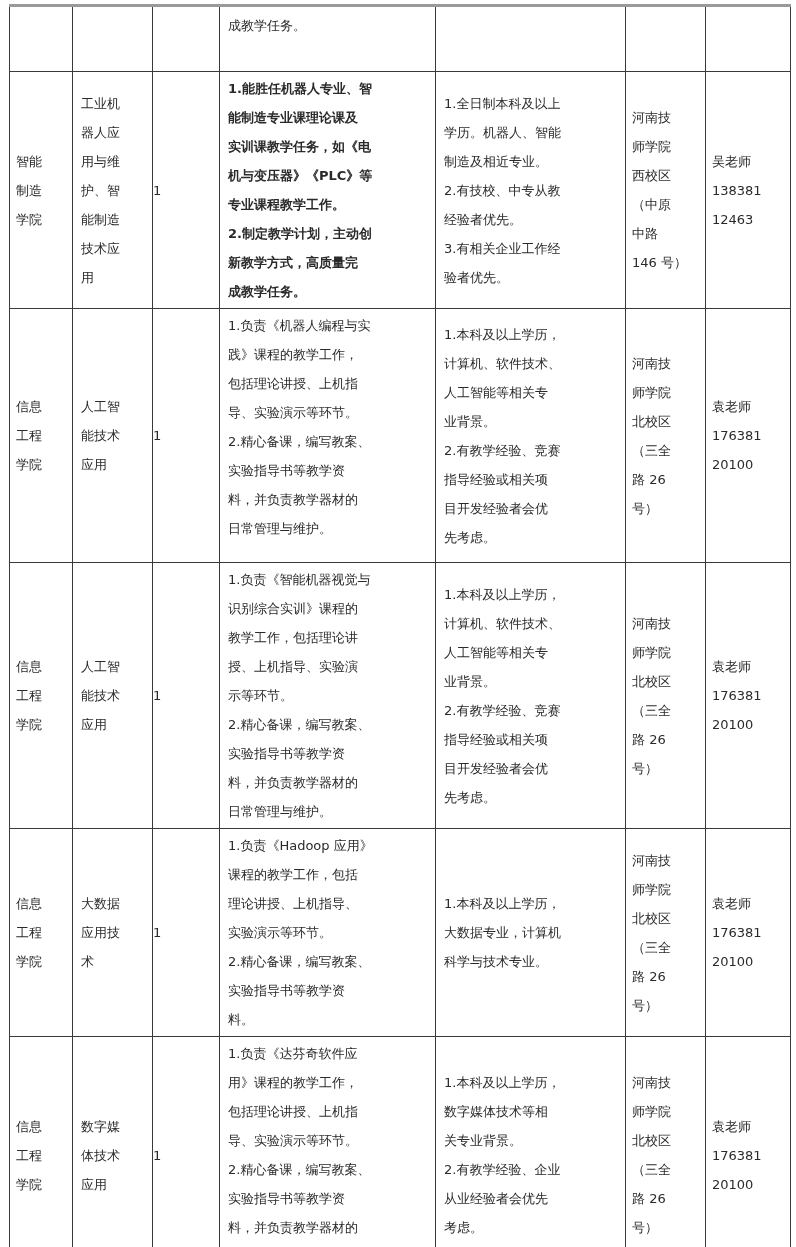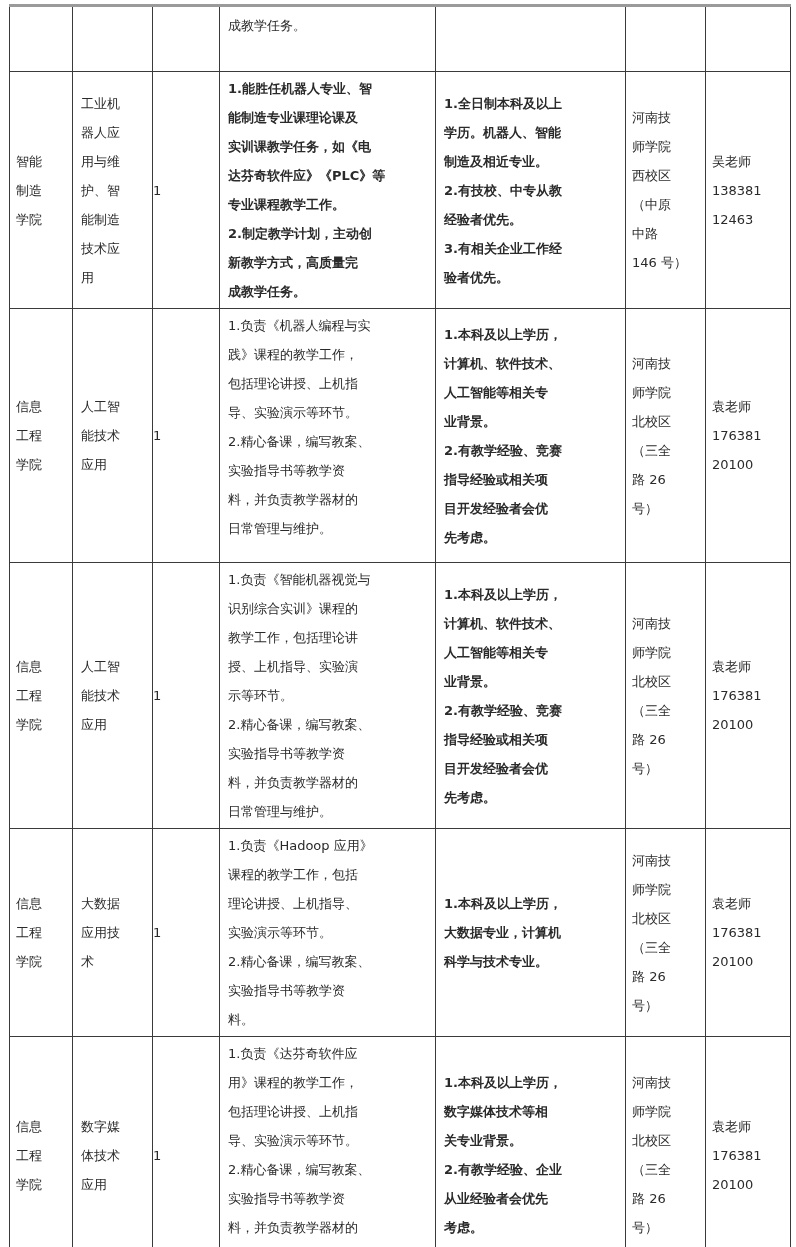--- a/index.html
+++ b/index.html
@@ -6,21 +6,21 @@
   body { width:796px; height:1247px; position:relative; overflow:hidden;
          font-family:"DejaVu Sans","Liberation Sans",sans-serif; color:#2a2a2a; }
   table.jobs { position:absolute; left:9px; top:4px; border-collapse:collapse; table-layout:fixed; width:781px; }
   table.jobs td { border:1.5px solid #3a3a3a; padding:0; vertical-align:middle; font-size:13px; line-height:29px; }
   table.jobs tr:first-child td { border-top:3px solid #9a9a9a; }
   table.jobs tr:last-child td { border-bottom:2.5px solid #8a8a8a; }
   .c-college, .c-major, .c-count, .c-loc, .c-contact { }
   .c-college { padding:0 6px !important; }
   .c-major { padding:0 8px !important; }
   .c-duty { padding:2px 6px 2px 8px !important; vertical-align:top !important; text-align:justify; }
-  .c-req { padding:2px 6px 2px 8px !important; text-align:justify;font-weight:bold; }
+  .c-req { padding:2px 6px 2px 8px !important; text-align:justify; }
   .c-loc { padding:0 6px !important; }
   .c-contact { padding:0 6px !important; }
   .line { display:block; }
   .first-row td { height:58px; vertical-align:top; }
   .first-row .c-duty { padding-top:4px !important; }
 </style>
 </head>
 <body>
 
 <table class="jobs">
@@ -58,21 +58,21 @@
           <span class="line">护、智</span>
           <span class="line">能制造</span>
           <span class="line">技术应</span>
           <span class="line">用</span>
         </td>
         <td class="c-count"><span>1</span></td>
         <td class="c-duty" style="vertical-align: middle; font-weight: bold;">
           <span class="line">1.能胜任机器人专业、智</span>
           <span class="line">能制造专业课理论课及</span>
           <span class="line">实训课教学任务，如《电</span>
-          <span class="line">达芬奇软件应》《PLC》等</span>
+          <span class="line">机与变压器》《PLC》等</span>
           <span class="line">专业课程教学工作。</span>
           <span class="line">2.制定教学计划，主动创</span>
           <span class="line">新教学方式，高质量完</span>
           <span class="line">成教学任务。</span>
         </td>
         <td class="c-req">
           <span class="line">1.全日制本科及以上</span>
           <span class="line">学历。机器人、智能</span>
           <span class="line">制造及相近专业。</span>
           <span class="line">2.有技校、中专从教</span>

